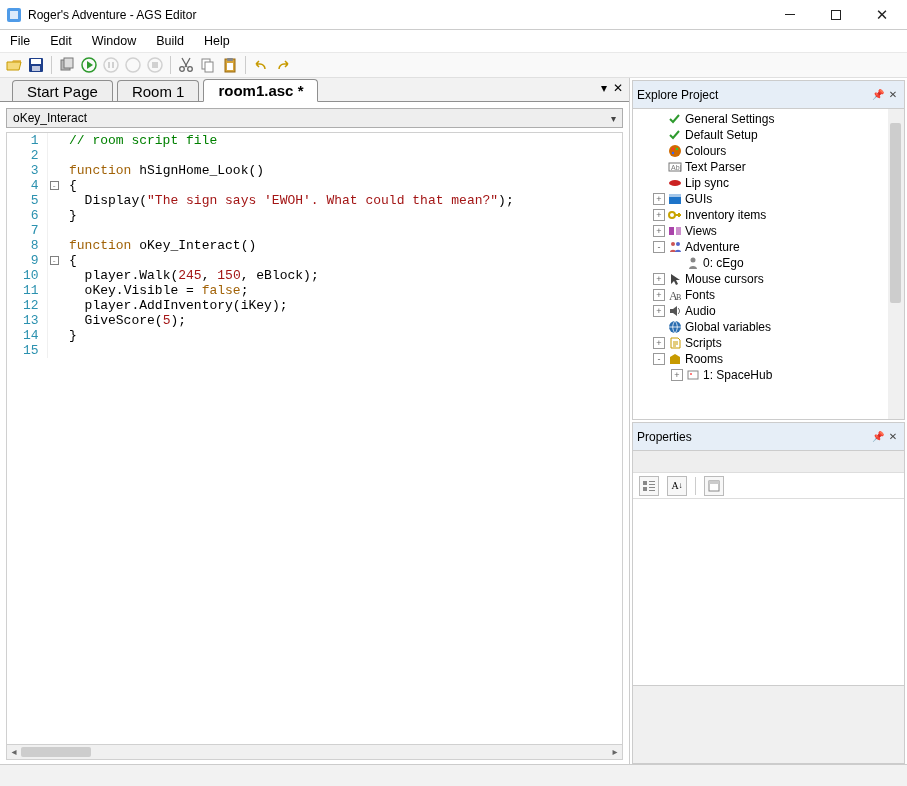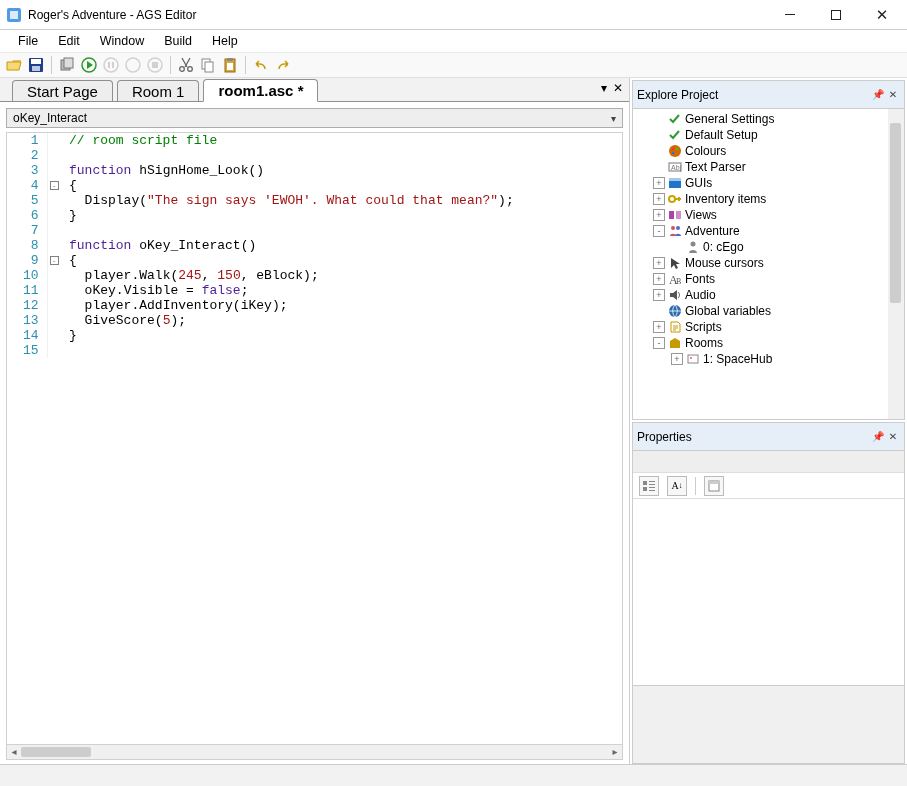--- a/index.html
+++ b/index.html
@@ -9,21 +9,21 @@
   .titlebar { height: 30px; background: #fff; border-bottom: 1px solid #ccc; display: flex; align-items: center; padding: 0 2px 0 6px; }
   .titlebar .appicon { width: 16px; height: 16px; margin-right: 6px; display:inline-flex; align-items:center; justify-content:center;}
   .titlebar .title { flex: 1; font-size: 12px; color:#000;}
   .titlebar .winbtns { display: flex; gap: 0; }
   .titlebar .winbtn { width: 46px; height: 30px; display: flex; align-items: center; justify-content: center; font-size: 13px; color:#222; }
   .titlebar .winbtn.max div { width:10px; height:10px; border:1px solid #222;}
   .titlebar .winbtn.min div { width:10px; height:1px; background:#222;}
   .titlebar .winbtn.close { font-size:15px; }
 
   
-  .menubar { height: 22px; display: flex; align-items: center; padding: 0 8px; gap: 0; }
+  .menubar { height: 22px; display: flex; align-items: center; padding: 0 0; gap: 0; }
   .menubar .menuitem { padding: 2px 10px; font-size: 12.5px; color:#000;}
 
   
   .toolbar { height: 26px; border-top: 1px solid #e9e9e9; border-bottom: 1px solid #e0e0e0; display: flex; align-items: center; padding: 0 4px; gap: 2px; background:#f9f9f9;}
   .toolbar .tbtn { width: 20px; height: 20px; display: flex; align-items: center; justify-content: center; font-size: 13px; color:#555;}
   .toolbar .sep { width: 1px; height: 18px; background: #ccc; margin: 0 3px; }
   .toolbar .disabled { opacity: 0.35; }
 
   
   .split { display: flex; height: calc(786px - 30px - 22px - 26px - 22px); }
@@ -43,21 +43,21 @@
 
   
   .codewrap { flex: 1; display: flex; min-height:0; margin:4px 6px 0 6px; border:1px solid #d0d0d0; border-bottom:none; background:#fff;}
   .codebody { flex:1; overflow:auto; }
   .codebody table { border-collapse: collapse; width:100%; font-family: Consolas, "Courier New", monospace; font-size: 13px;}
   .codebody td.ln { width: 40px; text-align: right; padding: 0 8px 0 0; color: #2b91af; background: #fff; user-select:none; border-right:1px solid #f0f0f0;}
   .codebody td.fold { width: 14px; background:#fff; color:#808080; font-size:10px; text-align:center; vertical-align:middle;}
   .codebody td.fold .foldbox{width:9px;height:9px;border:1px solid #808080; font-size:8px; line-height:7px; text-align:center; margin:0 auto;}
   .codebody td.src { padding: 0 0 0 8px; white-space: pre; }
   .comment { color: #008000; }
-  .kw { color: #4c1d95; }
+  .kw { color: #a16207; }
   .str { color: #a31515; }
   .num { color: #a31515; }
   .iden { color: #000; }
   .editor-scroll { height:16px; margin:0 6px 4px 6px; background:#f0f0f0; border:1px solid #d0d0d0; position:relative;}
   .editor-scroll .thumb{position:absolute; left:14px; top:2px; height:10px; width:70px; background:#cdcdcd; border-radius:2px;}
   .editor-scroll .arr{position:absolute; top:0; width:14px; height:14px; text-align:center; font-size:10px; color:#666; line-height:14px;}
   .editor-scroll .arr.l{left:0;}
   .editor-scroll .arr.r{right:0;}
 
   
@@ -352,20 +352,29 @@
   </div>
             <div class="node indent1">
     <span class="exp empty"></span>
     <span class="ic">
                 <svg width="14" height="14">
                   <rect x="1" y="3" width="12" height="8" fill="#fff" stroke="#777"></rect>
                   <text x="3" y="10" font-size="7" fill="#777">Ab|</text>
                 </svg>
               </span>
     <span>Text Parser</span>
+  </div>
+            <div class="node indent1">
+    <span class="exp empty"></span>
+    <span class="ic">
+                <svg width="14" height="14">
+                  <ellipse cx="7" cy="7" rx="6" ry="3" fill="#c22"></ellipse>
+                </svg>
+              </span>
+    <span>Lip sync</span>
   </div>
             <div class="node indent1">
     <span class="exp ">+</span>
     <span class="ic">
                 <svg width="14" height="14">
                   <rect x="1" y="2" width="12" height="10" fill="#1e74c9"></rect>
                   <rect x="1" y="2" width="12" height="3" fill="#fff" opacity="0.6"></rect>
                 </svg>
               </span>
     <span>GUIs</span>

